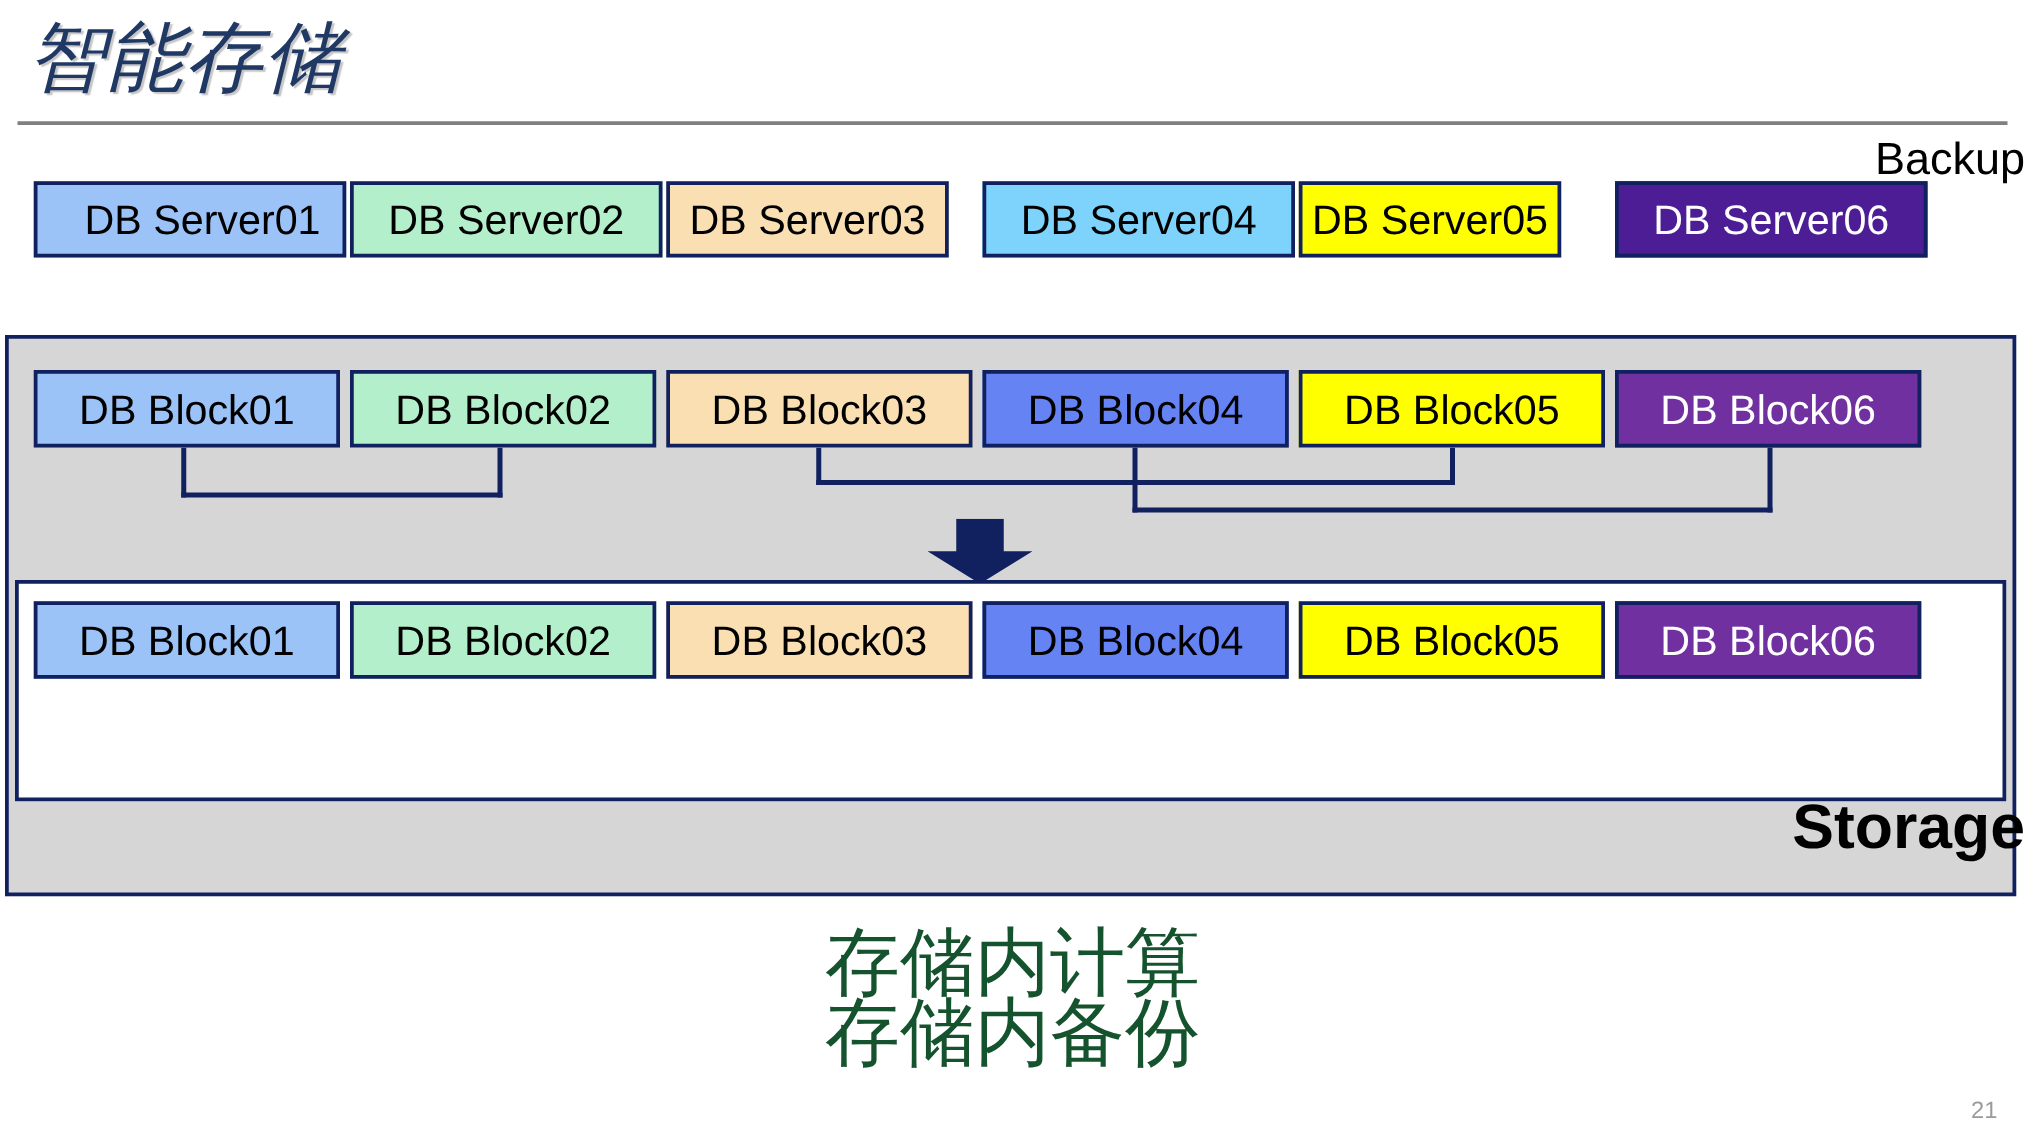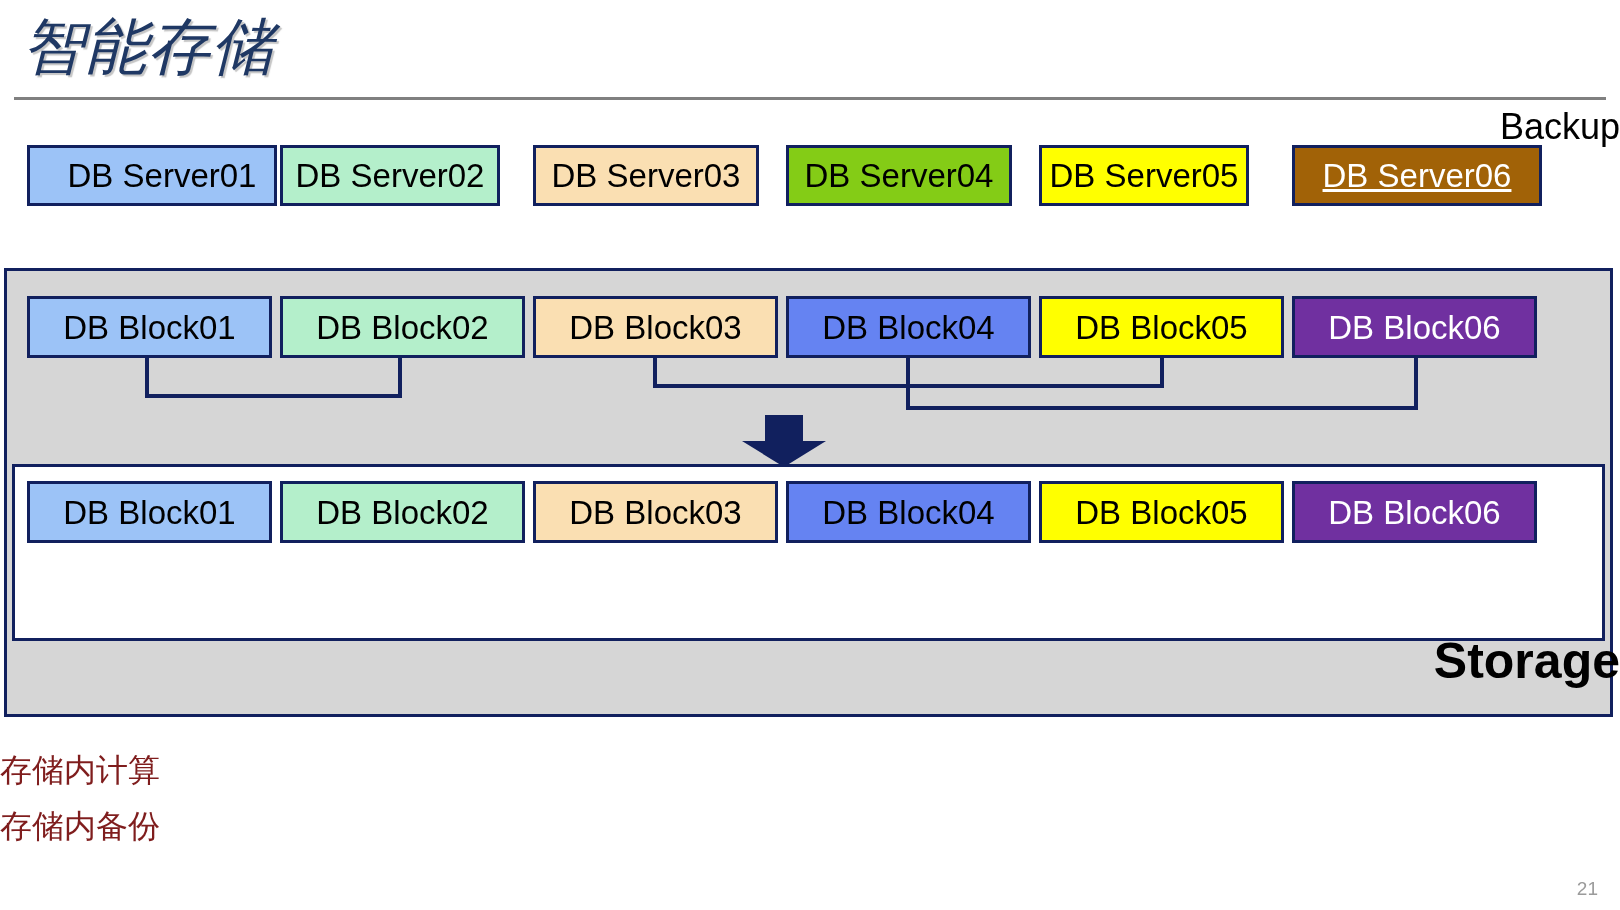--- a/index.html
+++ b/index.html
@@ -124,23 +124,24 @@
     font-weight: bold;
     color: #000000;
   }
 
   
   #caption {
     position: absolute;
     left: 0;
     right: 0;
     top: 742px;
-    font-size: 32px;
+    text-align: center;
+    font-size: 60px;
     line-height: 56px;
-    color: #7f1d1d;
+    color: #14532d;
   }
   #caption div { white-space: nowrap; }
 
   
   #page-number {
     position: absolute;
     right: 22px;
     bottom: 10px;
     font-size: 19px;
     color: #9B9B9B;
@@ -183,33 +184,33 @@
 <div id="caption">
     <div>存储内计算</div>
     <div>存储内备份</div>
   </div>
 
 <div id="page-number">21</div>
 
 <div class="node server" style="left: 27px; width: 250px; background: rgb(156, 195, 247); color: rgb(0, 0, 0); padding-left: 20px;">
     <span>DB Server01</span>
   </div>
-<div class="node server" style="left: 280px; width: 220px; background: rgb(180, 239, 203); color: rgb(0, 0, 0);">
+<div class="node server" style="left: 280px; width: 250px; background: rgb(180, 239, 203); color: rgb(0, 0, 0);">
     <span>DB Server02</span>
   </div>
 <div class="node server" style="left: 533px; width: 226px; background: rgb(250, 223, 178); color: rgb(0, 0, 0);">
     <span>DB Server03</span>
   </div>
-<div class="node server" style="left: 786px; width: 226px; background: #84cc16; color: rgb(0, 0, 0);">
+<div class="node server" style="left: 786px; width: 250px; background: #7dd3fc; color: rgb(0, 0, 0);">
     <span>DB Server04</span>
   </div>
 <div class="node server" style="left: 1039px; width: 210px; background: rgb(255, 255, 0); color: rgb(0, 0, 0);">
     <span>DB Server05</span>
   </div>
-<div class="node server white-text" style="left: 1292px; width: 250px; background: #a16207; color: rgb(255, 255, 255); text-decoration: underline;">
+<div class="node server white-text" style="left: 1292px; width: 250px; background: #4c1d95; color: rgb(255, 255, 255);">
     <span>DB Server06</span>
   </div>
 <div class="node block-top" style="left: 27px; width: 245px; background: rgb(156, 195, 247); color: rgb(0, 0, 0);">
     <span>DB Block01</span>
   </div>
 <div class="node block-top" style="left: 280px; width: 245px; background: rgb(180, 239, 203); color: rgb(0, 0, 0);">
     <span>DB Block02</span>
   </div>
 <div class="node block-top" style="left: 533px; width: 245px; background: rgb(250, 223, 178); color: rgb(0, 0, 0);">
     <span>DB Block03</span>

